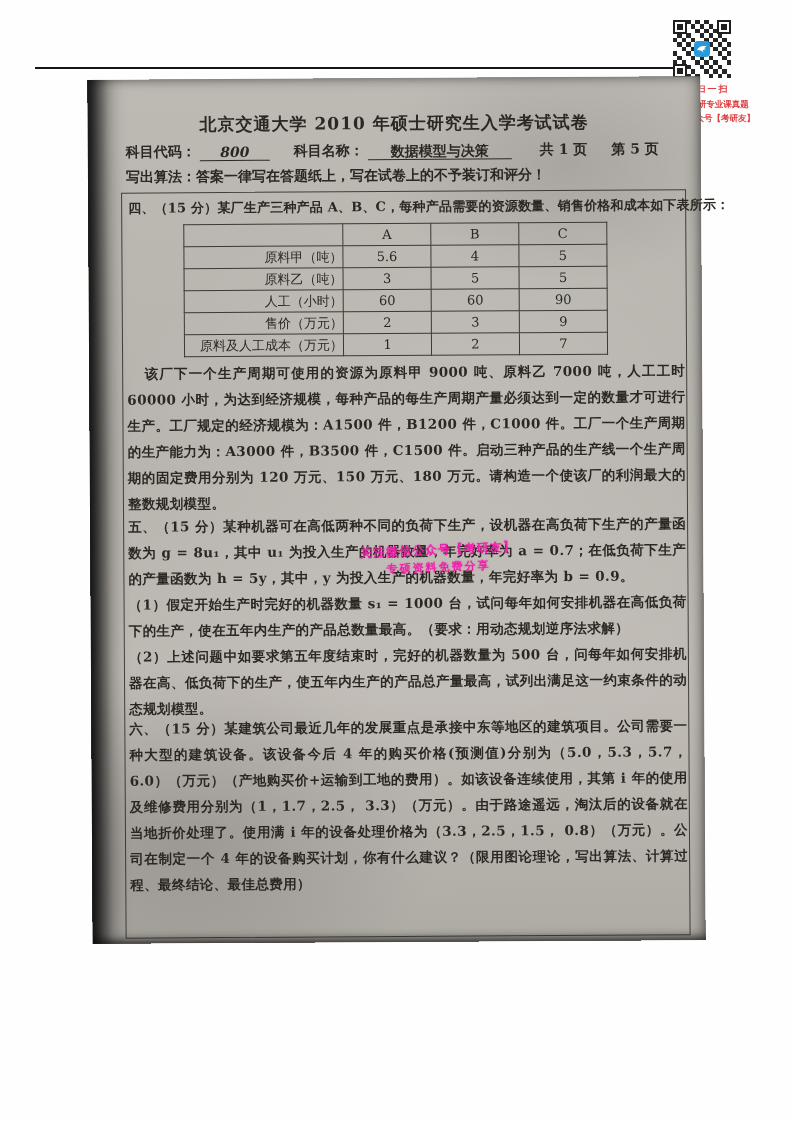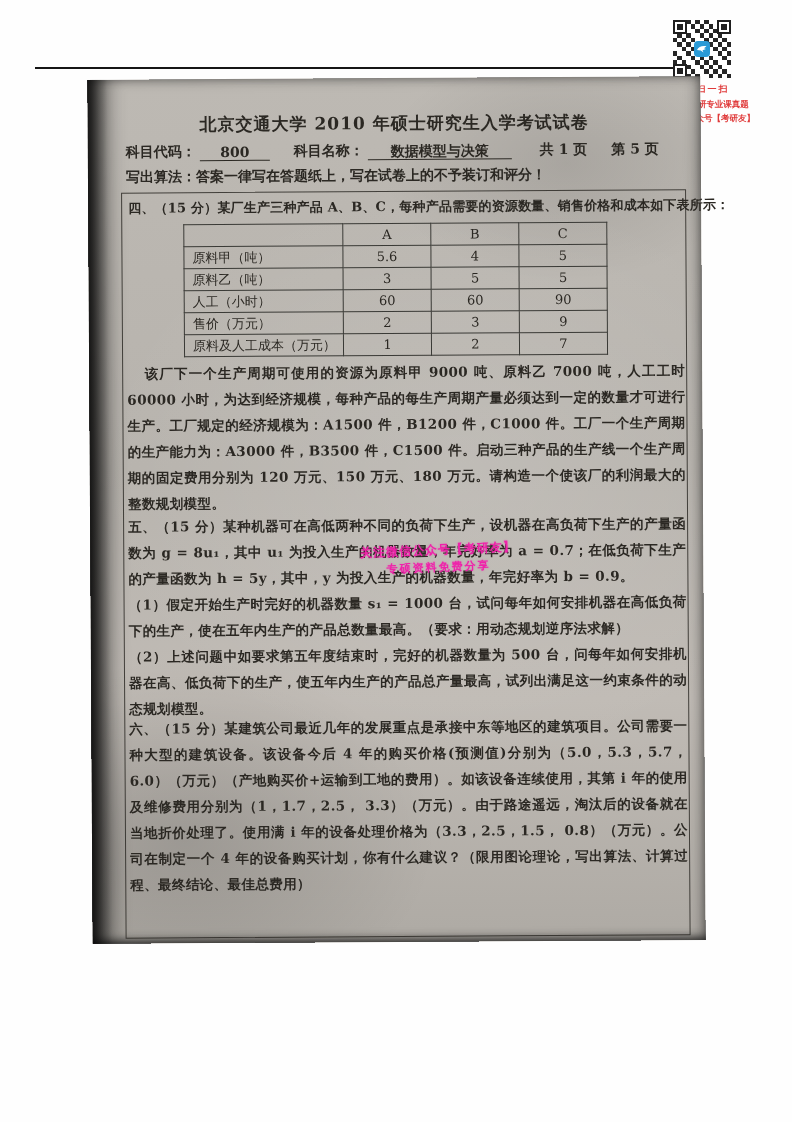--- a/index.html
+++ b/index.html
@@ -37,36 +37,36 @@
       inset 0 6px 10px -6px rgba(60,60,60,0.45);
     transform:rotate(-0.35deg);}
   .spine{position:absolute;left:0;top:0;bottom:0;width:20px;
          background:linear-gradient(90deg,rgba(5,5,5,0.6),rgba(5,5,5,0.18) 55%,transparent);}
 
   .title{position:absolute;top:34px;left:0;right:0;text-align:center;
          font-size:17px;font-weight:bold;letter-spacing:1px;}
   .info-row{position:absolute;top:64px;left:38px;right:16px;display:flex;align-items:flex-end;
             font-size:14px;font-weight:bold;padding-right:26px;}
   .uline{border-bottom:1.5px solid #2b2823;text-align:center;line-height:1.1;}
-  .ul-code{min-width:46px;padding:0 12px;margin:0 10px 0 4px;}
+  .ul-code{min-width:46px;padding:0 12px;margin:0 10px 0 4px;font-style:italic;}
   .ul-name{min-width:120px;padding:0 12px;margin-left:4px;}
   .lab-name{margin-left:14px;font-family:Liberation Mono, monospace;}
   .pages-a{margin-left:auto;}
   .pages-b{margin-left:24px;}
   .notice{position:absolute;top:89px;left:38px;right:16px;font-size:14px;font-weight:bold;}
 
   .qbox{position:absolute;left:33px;top:113px;width:563px;height:744px;
         border:1.5px solid rgba(45,42,38,0.85);}
 
   .q-text{font-size:13.5px;line-height:26px;font-weight:600;text-align:justify;letter-spacing:0.4px;}
   .q4-intro{position:absolute;top:120px;left:40px;right:14px;font-size:13px;font-weight:600;
             white-space:nowrap;letter-spacing:0.2px;}
   .res-table{position:absolute;top:145px;left:95px;border-collapse:collapse;font-size:13px;font-weight:500;}
   .res-table td{border:1.2px solid #3a3a36;height:21px;padding:0;}
-  .res-table td.lbl{width:150px;text-align:left;padding-left:8px;}
+  .res-table td.lbl{width:150px;text-align:right;padding-left:8px;}
   .res-table td.val{width:87px;text-align:center;}
   .q4-para{position:absolute;top:281px;left:38px;width:558px;text-indent:1.3em;}
   .q5{position:absolute;top:434px;left:38px;width:558px;}
   .q5 p{margin:0;}
   .q6{position:absolute;top:636px;left:38px;width:558px;}
 
   .watermark{position:absolute;left:248px;top:464px;width:200px;text-align:center;
              color:#ef22aa;font-weight:bold;font-family:"DejaVu Sans","Liberation Sans",sans-serif;
              transform:rotate(-2deg);text-shadow:0 0 2px rgba(240,40,170,0.45);}
   .wm1{font-size:12px;letter-spacing:1px;}

